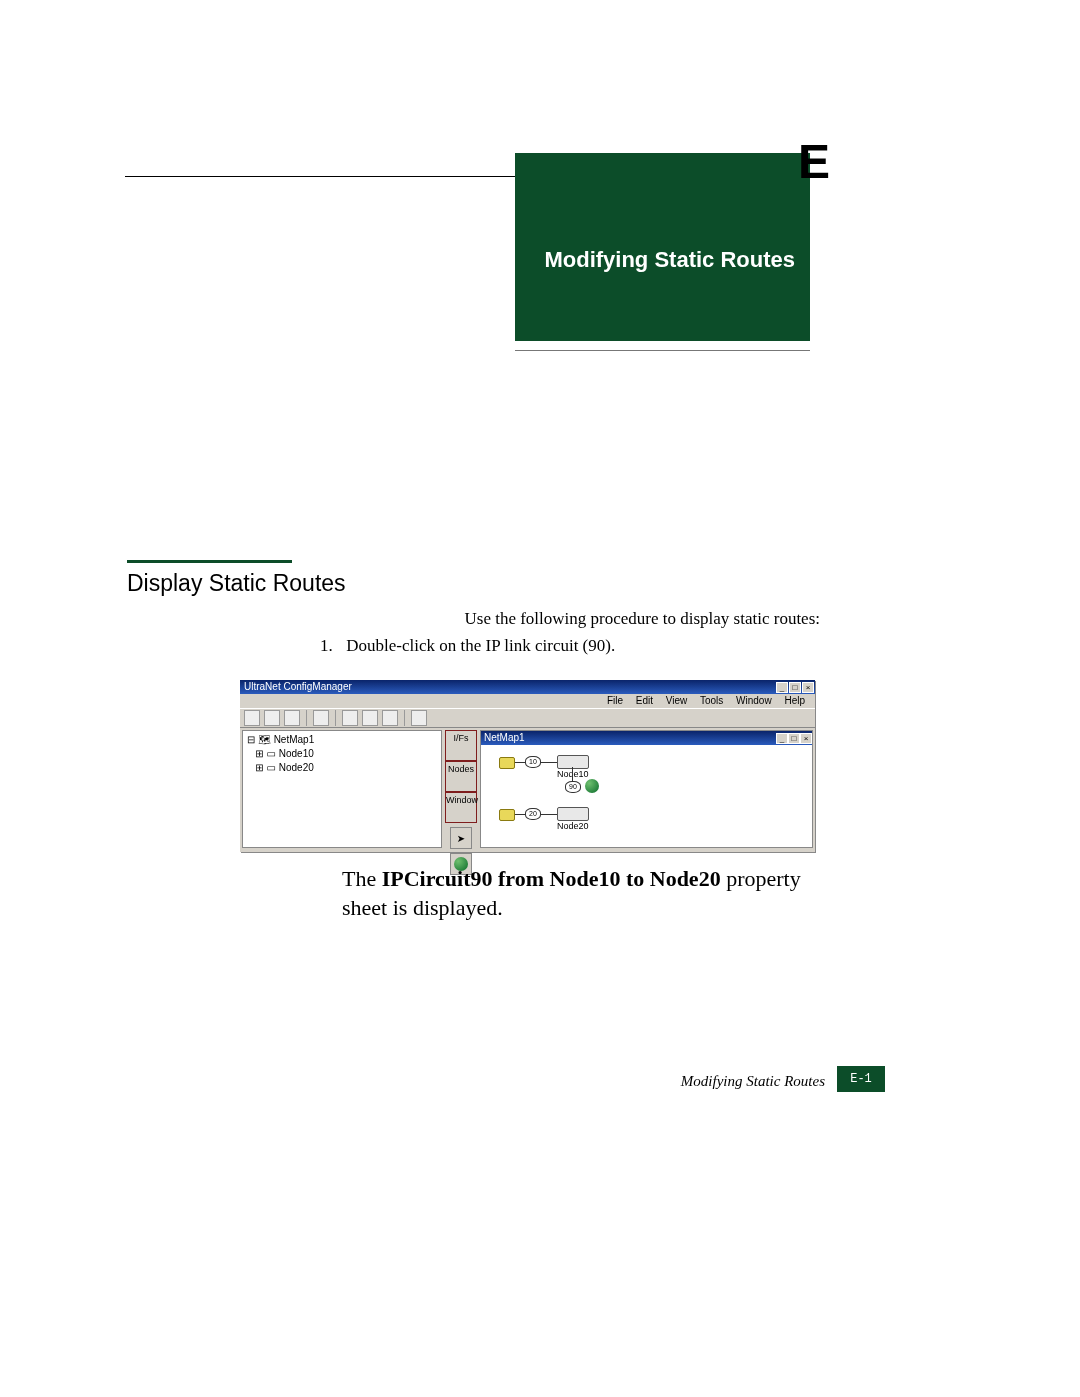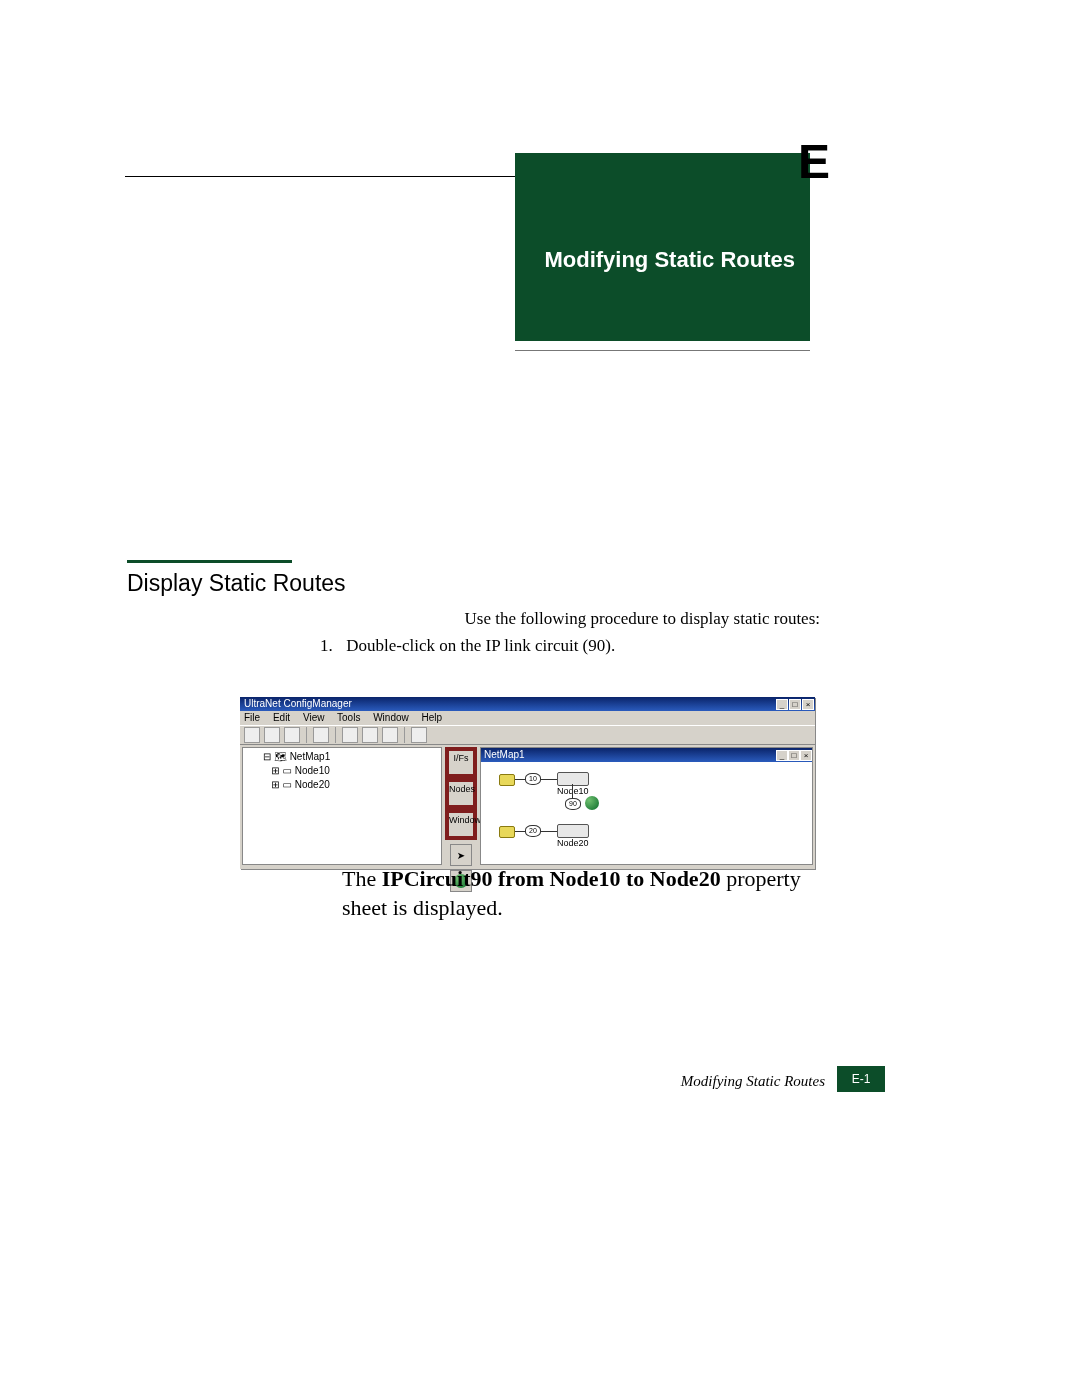--- a/index.html
+++ b/index.html
@@ -54,62 +54,63 @@
   }
   .step1 {
     position: absolute; left: 195px; top: 636px; width: 500px;
     font-size: 17px;
   }
   .step1 .num { display:inline-block; width: 22px; }
   .step1 b { font-weight: normal; }
 
   
   .shot {
-    position: absolute; left: 115px; top: 697px; width: 575px; height: 172px;
+    position: absolute; left: 115px; top: 680px; width: 575px; height: 172px;
     background: #d6d2ca;
     font-family: Tahoma, Arial, sans-serif; font-size: 10px; color:#000;
     box-shadow: 1px 1px 0 #888;
   }
   .tb-outer {
     position:absolute; left:0; top:0; width:100%; height:14px;
     background: linear-gradient(#0a246a, #2a5bbd);
     color:#fff; font-size:10px; line-height:14px; padding-left:4px; box-sizing:border-box;
     display:flex; align-items:center;
   }
   .tb-outer .spacer{flex:1;}
   .tb-outer .winbtns{display:flex; gap:1px; margin-right:1px;}
   .tb-outer .winbtn, .tb-inner .winbtn{
     width:12px;height:11px;background:#d6d2ca;border:1px solid #fff;box-sizing:border-box;
     font-size:8px;line-height:9px;text-align:center;color:#000;
   }
   .menubar {
     position:absolute; left:0; top:14px; height:14px; width:100%;
     background:#d6d2ca; font-size:10px; line-height:14px; padding-left:4px;
     box-sizing:border-box;
+    text-align:right;
   }
   .menubar span{margin-right:10px;}
   .toolbar {
     position:absolute; left:0; top:28px; height:20px; width:100%;
     background:#d6d2ca; border-top:1px solid #fff; border-bottom:1px solid #888;
     box-sizing:border-box; display:flex; align-items:center; padding-left:4px; gap:4px;
   }
   .tbtn{width:16px;height:16px;border:1px solid #999;background:#eee;box-sizing:border-box;}
   .tdiv{width:1px;height:16px;background:#999;margin:0 2px;}
   .tree {
     position:absolute; left:2px; top:50px; width:200px; height:118px;
-    background:#fff; border:1px solid #888; box-sizing:border-box; padding:2px 20px;
+    background:#fff; border:1px solid #888; box-sizing:border-box; padding:2px 4px;
     font-size:10px; line-height:14px;
   }
   .tree .row{white-space:pre;}
   .sidebtns {
     position:absolute; left:205px; top:50px; width:32px;
     display:flex; flex-direction:column; gap:0;
   }
   .sidebtns .sbtn{
-    width:32px; height:31px; background:#d6d2ca; border:4px solid #7f1d1d; box-sizing:border-box;
+    width:32px; height:31px; background:#d6d2ca; border:1px solid #7f1d1d; box-sizing:border-box;
     font-size:9px; text-align:center; line-height:14px;
   }
   .sidebtns .sicon{
     width:22px; height:22px; margin-top:4px; margin-left:5px;
     background:#d6d2ca; border:1px solid #888; box-sizing:border-box;
     display:flex;align-items:center;justify-content:center;
   }
   .inner {
     position:absolute; left:240px; top:50px; right:2px; height:118px;
     background:#fff; border:1px solid #888; box-sizing:border-box;
@@ -138,21 +139,21 @@
   .after b { font-weight: bold; }
 
   
   .footer-text {
     position: absolute; right: 130px; top: 1073px;
     font-style: italic; font-size: 15px;
   }
   .footer-badge {
     position: absolute; right: 70px; top: 1066px; width: 48px; height: 26px;
     background: #0c4d29; color: #fff; font-size: 12px;
-    font-family: Liberation Sans, sans-serif; font-style: normal;
+    font-family: Liberation Mono, monospace; font-style: normal;
     display:flex; align-items:center; justify-content:center;
   }
 </style>
 </head>
 <body>
 
 <div class="page">
   <div class="top-rule"></div>
   <div class="green-box"></div>
   <div class="appendix-letter">E</div>

